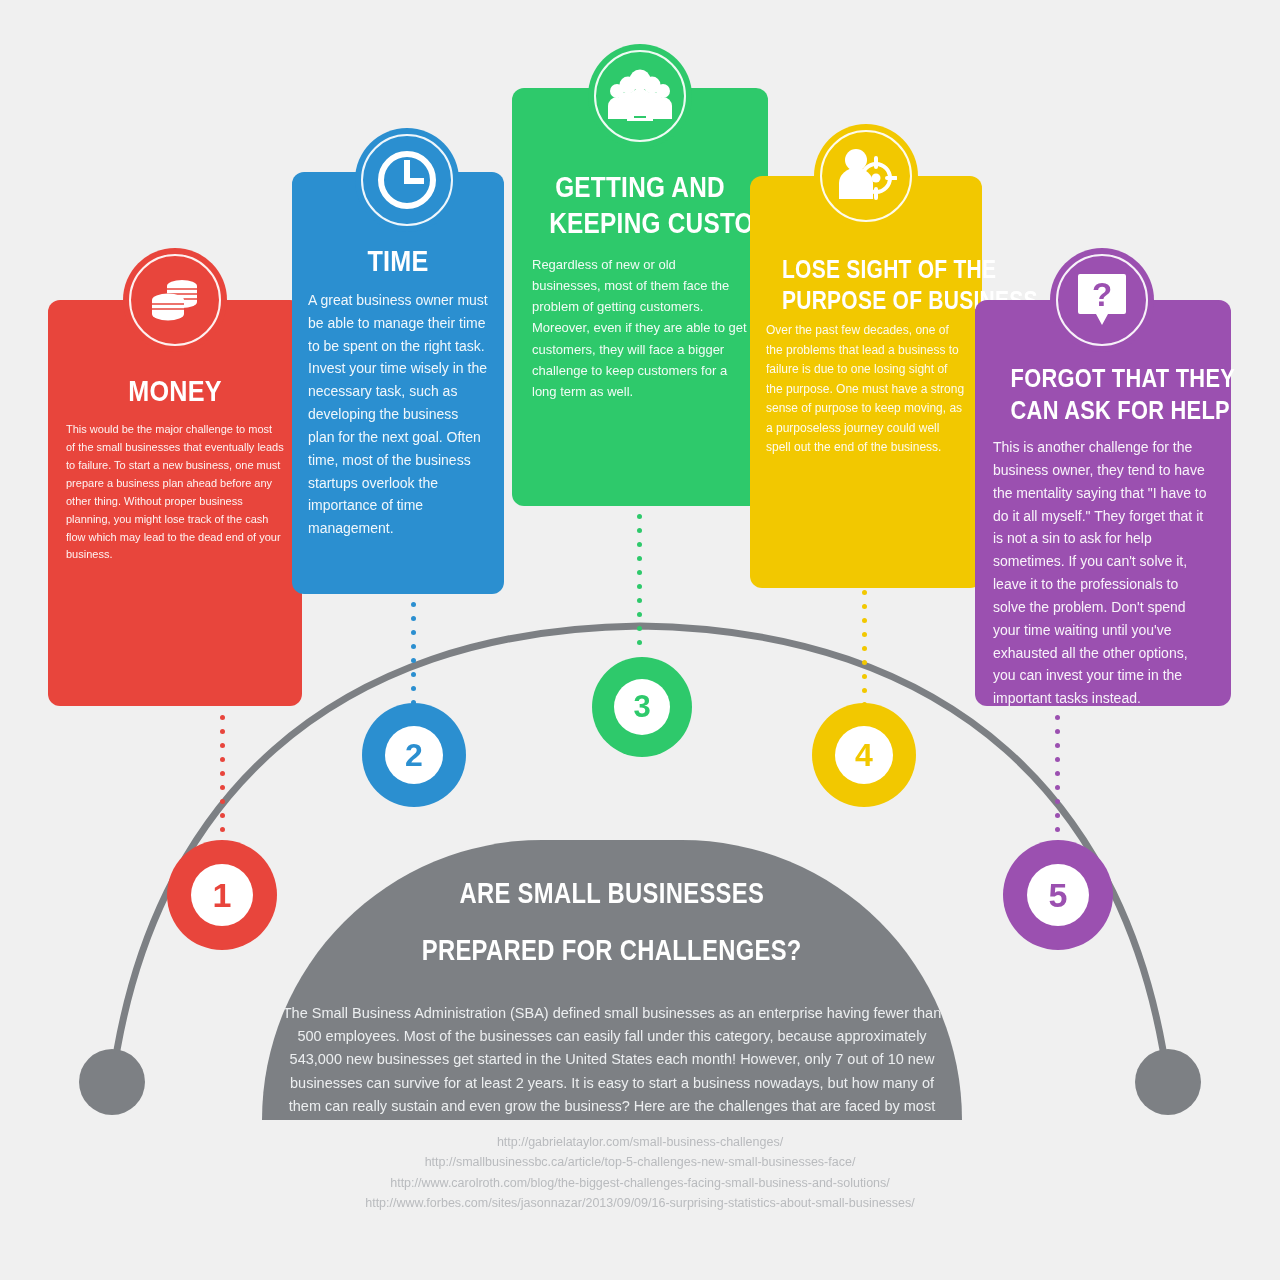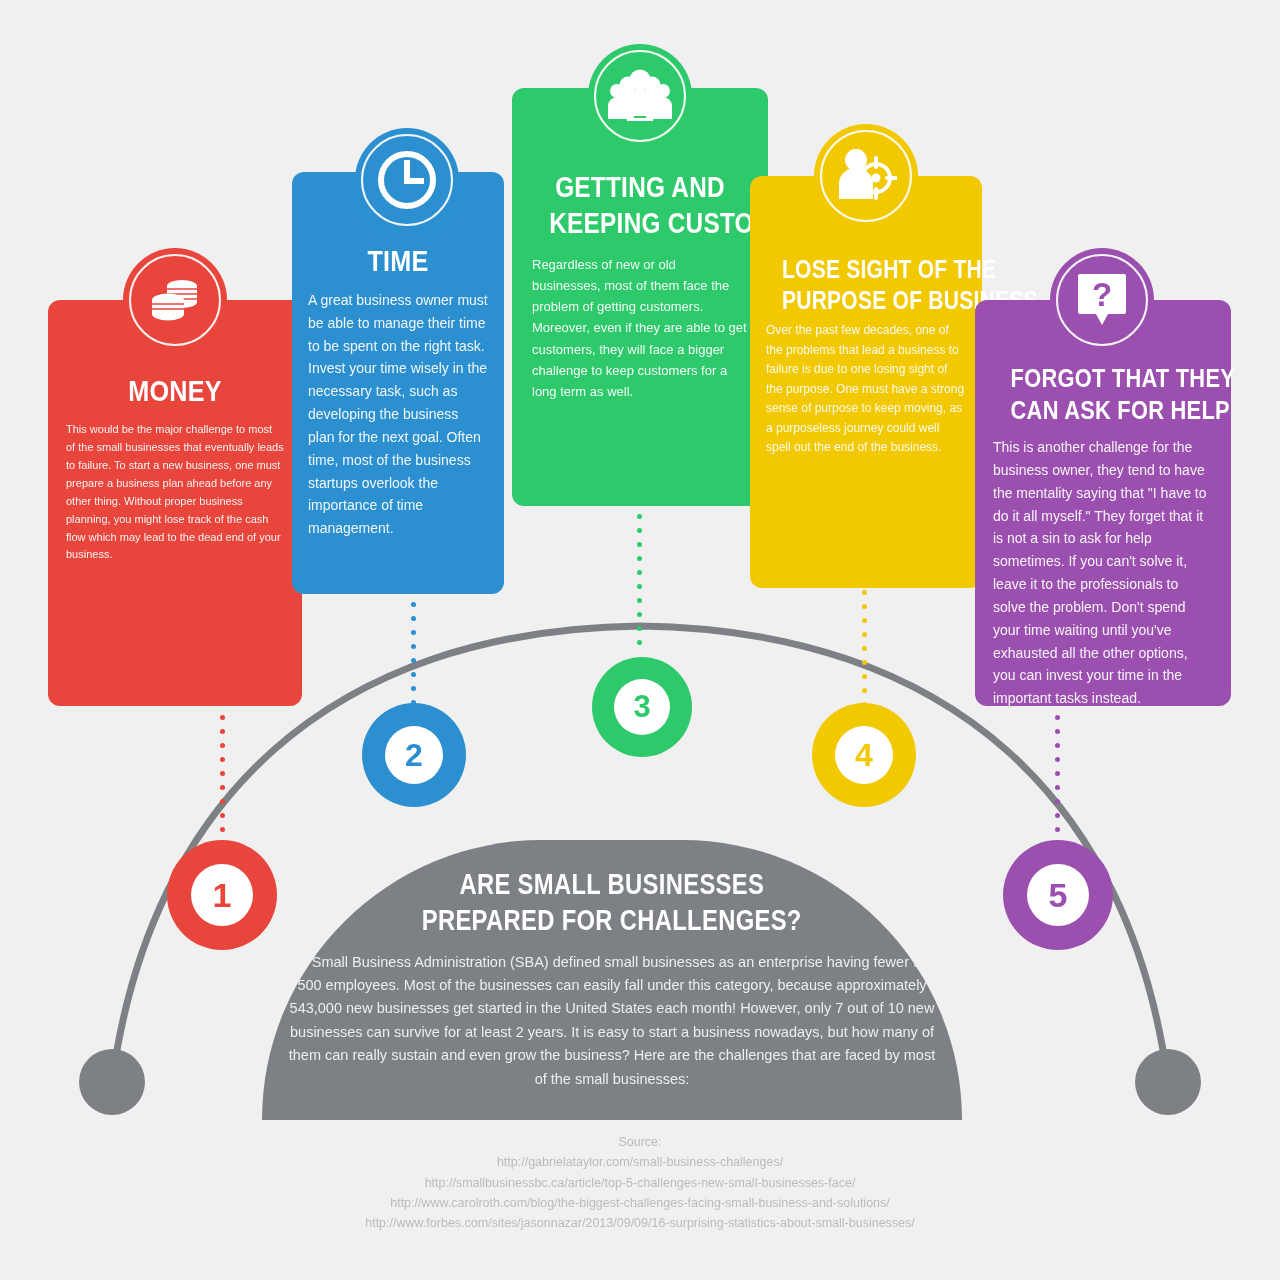--- a/index.html
+++ b/index.html
@@ -18,23 +18,23 @@
   
   .dome{
     position:absolute;
     left:262px;top:840px;
     width:700px;height:280px;
     background:#7d8084;
     border-radius:350px 350px 0 0;
     overflow:hidden;
   }
   .dome-inner{
-    position:absolute;left:0;top:0;width:700px;height:280px;
+    position:absolute;left:0;top:9px;width:700px;height:280px;
     display:flex;flex-direction:column;align-items:center;
-    padding-top:26px;box-sizing:border-box;
+    padding-top:26px;box-sizing:border-box;gap:21px;
   }
   .dome-title{
     font-family:"Liberation Sans", sans-serif;
     font-weight:bold;
     font-size:29px;
     letter-spacing:0.4px;
     color:#ffffff;
     text-align:center;
     line-height:1.25;
     transform:scaleX(0.82);
@@ -303,20 +303,19 @@
 
   <div class="dome">
     <div class="dome-inner">
       <div class="dome-title">ARE SMALL BUSINESSES</div>
       <div class="dome-title">PREPARED FOR CHALLENGES?</div>
       <div class="dome-body">The Small Business Administration (SBA) defined small businesses as an enterprise having fewer than 500 employees. Most of the businesses can easily fall under this category, because approximately 543,000 new businesses get started in the United States each month! However, only 7 out of 10 new businesses can survive for at least 2 years. It is easy to start a business nowadays, but how many of them can really sustain and even grow the business? Here are the challenges that are faced by most of the small businesses:</div>
     </div>
   </div>
 
   <div class="source">
-    <div class="src-label">Source:</div>
     <div>http://gabrielataylor.com/small-business-challenges/</div>
     <div>http://smallbusinessbc.ca/article/top-5-challenges-new-small-businesses-face/</div>
     <div>http://www.carolroth.com/blog/the-biggest-challenges-facing-small-business-and-solutions/</div>
     <div>http://www.forbes.com/sites/jasonnazar/2013/09/09/16-surprising-statistics-about-small-businesses/</div>
   </div>
 
 </div>
 
 </body></html>

